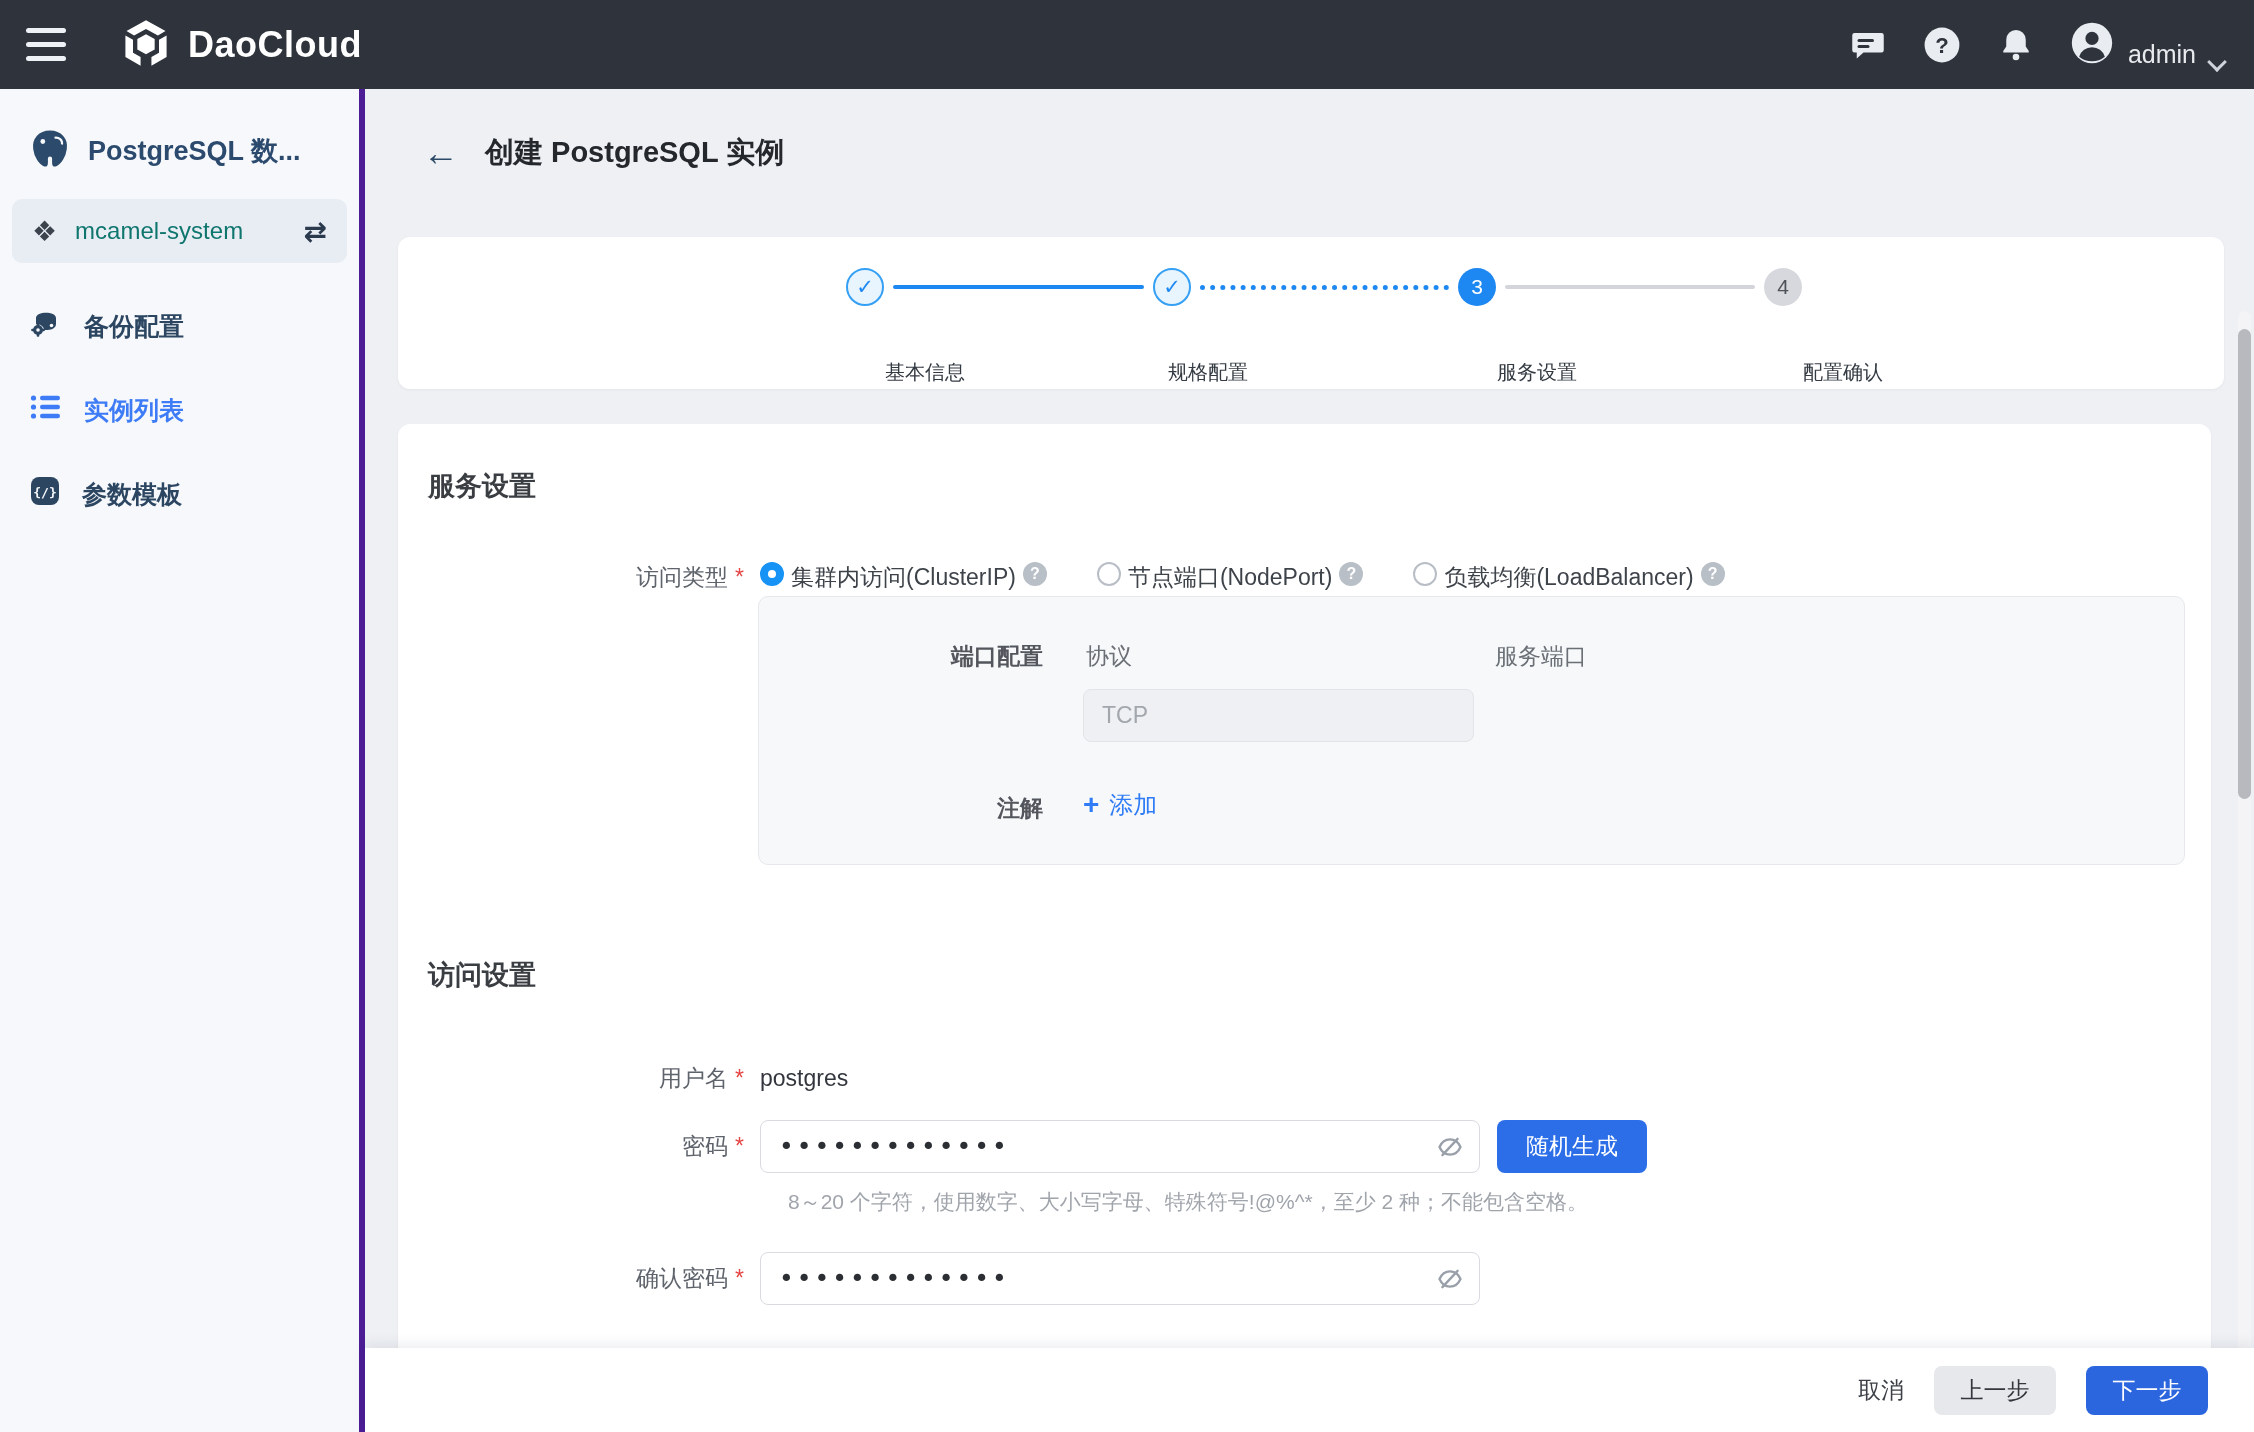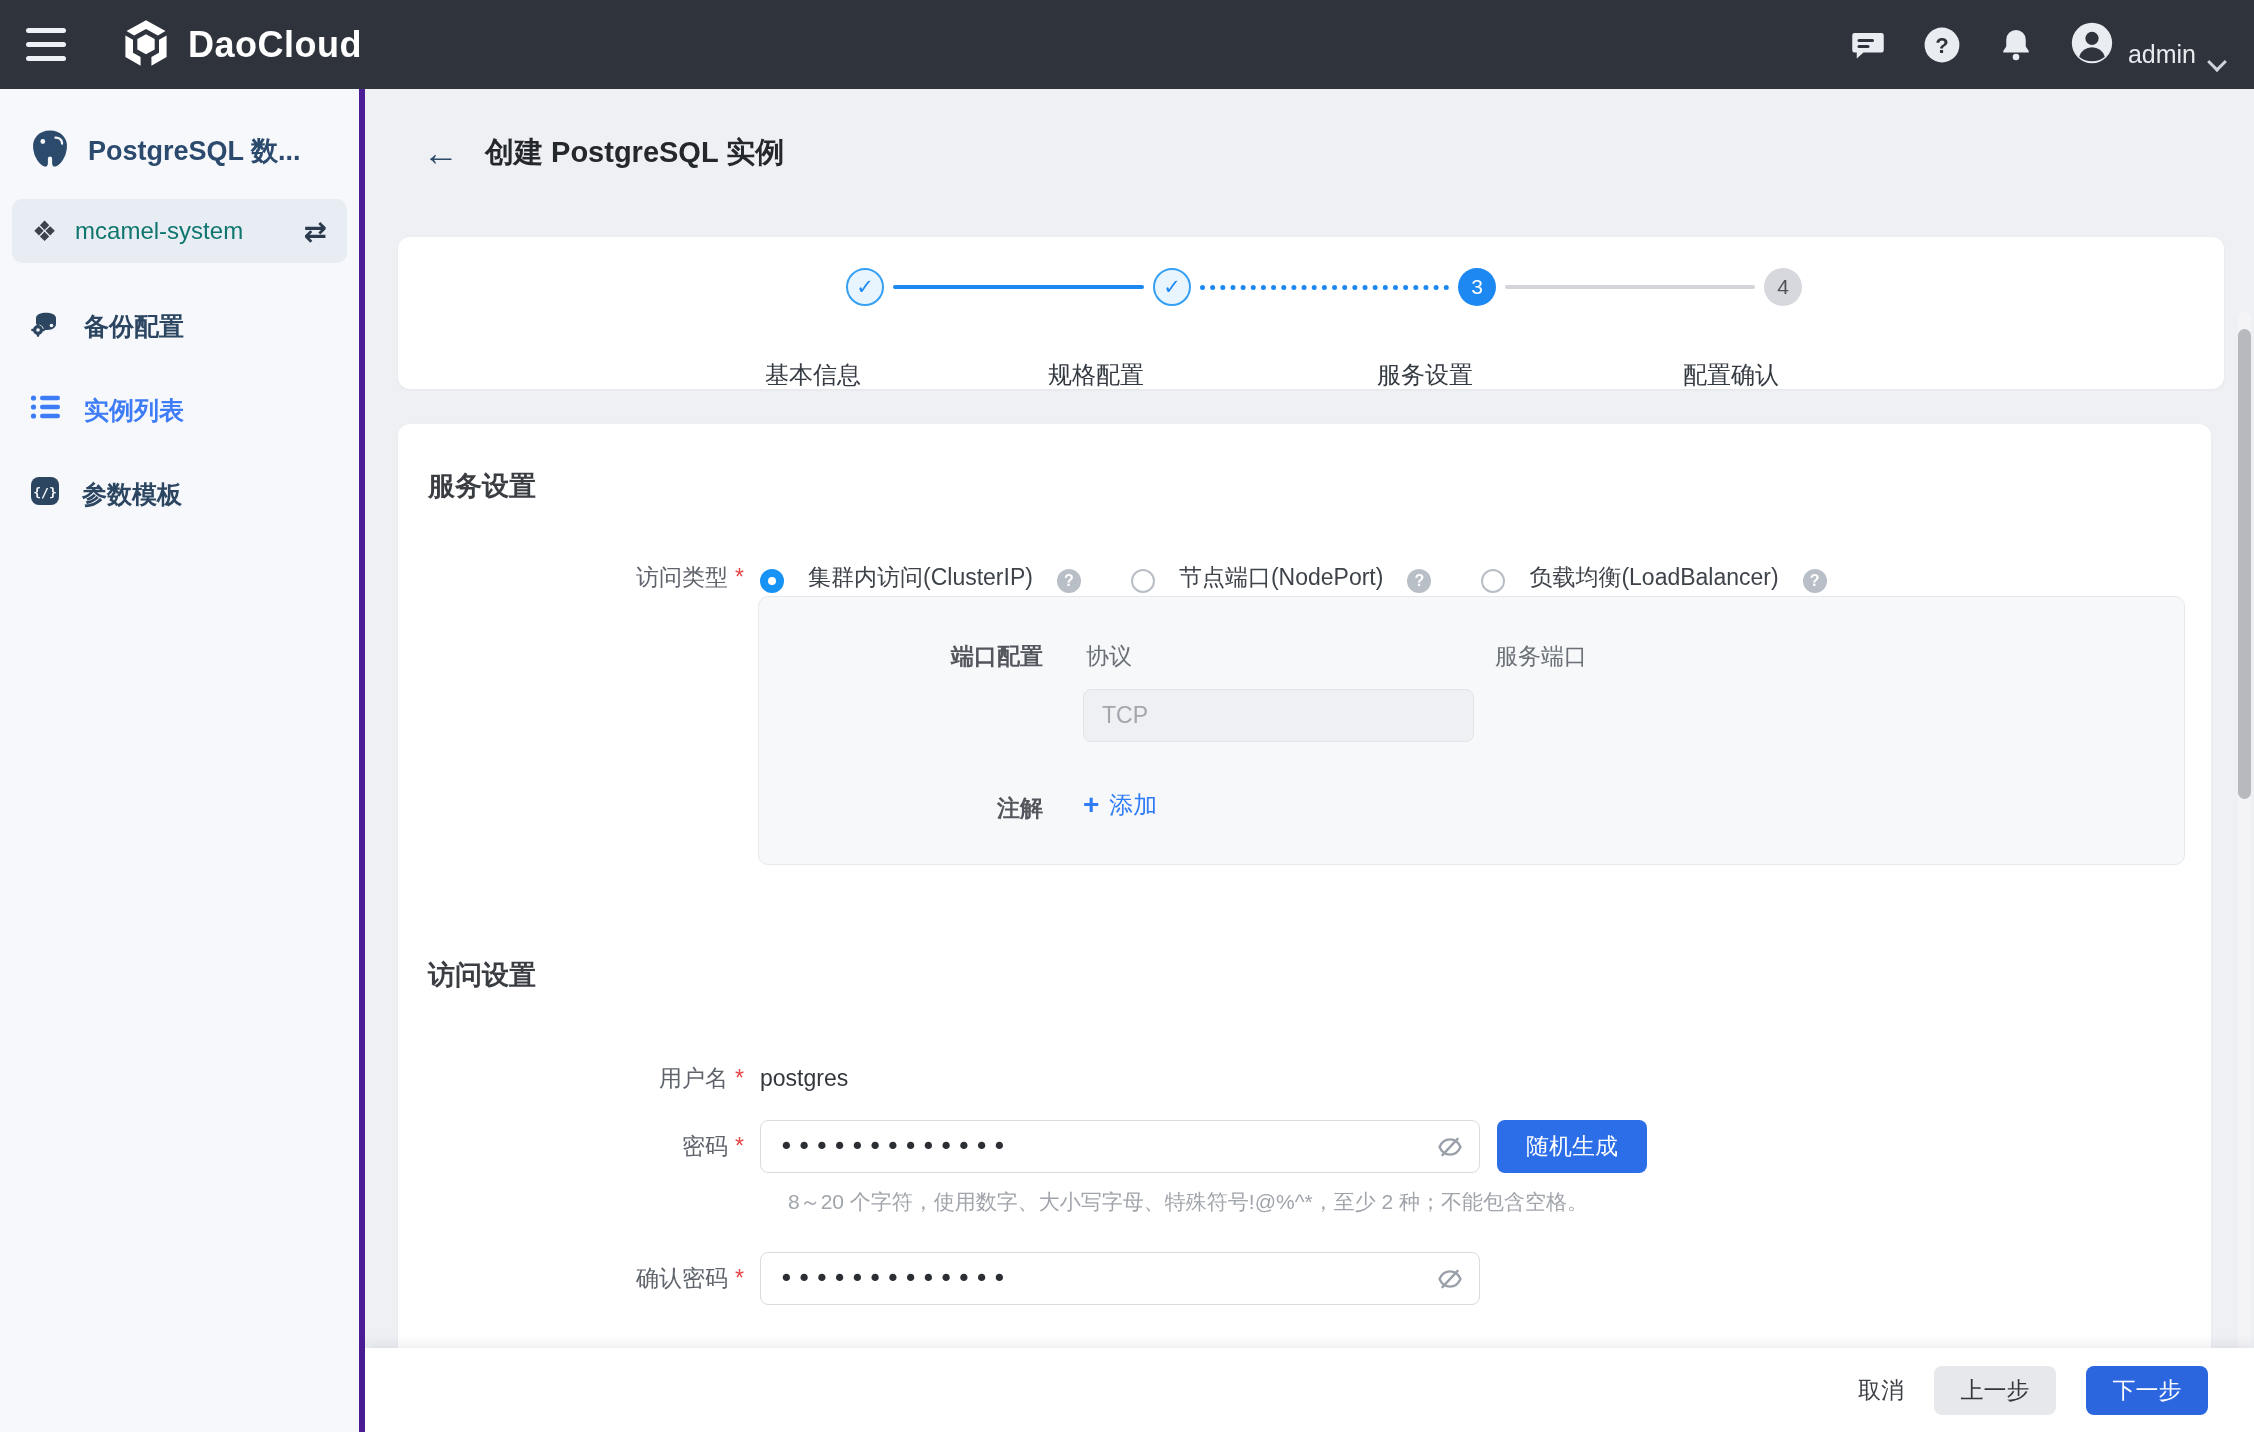--- a/index.html
+++ b/index.html
@@ -43,37 +43,37 @@
   .page-title { font-size:29px; font-weight:600; color:#24272c; }
 
   .card { position:absolute; background:#fff; border-radius:12px;
     box-shadow:0 1px 3px rgba(30,40,60,.05); }
   .stepper-card { left:33px; right:30px; top:148px; height:152px; }
   .step-circle { position:absolute; top:31px; width:38px; height:38px; border-radius:50%;
     display:flex; align-items:center; justify-content:center; font-size:21px; }
   .step-circle.done { background:#e8f4fe; border:2px solid #35a0f4; color:#1e88f2; font-weight:700; }
   .step-circle.current { background:#1e88f2; color:#fff; }
   .step-circle.pending { background:#d6d8dd; color:#4e5258; }
-  .step-label { position:absolute; top:122px; width:200px; text-align:left;
-    font-size:24px; color:#343a42; }
+  .step-label { position:absolute; top:122px; width:200px; text-align:right;
+    font-size:20px; color:#343a42; }
   .step-line { position:absolute; top:48px; height:4px; }
   .line-solid-blue { background:#1e88f2; border-radius:2px; }
   .line-dotted-blue { border-top:5px dotted #1e88f2; height:0; }
   .line-gray { background:#d3d5da; border-radius:2px; }
 
   .main-card { left:33px; right:43px; top:335px; height:950px; }
   .section-title { position:absolute; left:30px; font-size:27px; font-weight:700; color:#3a3d42; }
   .row { position:absolute; left:30px; display:flex; align-items:center; }
   .lbl { width:316px; display:flex; justify-content:flex-end; align-items:center; gap:7px;
     font-size:23px; color:#5f646c; }
   .req { color:#e54545; font-size:23px; }
   .row-content { margin-left:16px; display:flex; align-items:center; }
 
   .radio-group { display:flex; align-items:center; gap:50px; }
-  .radio-opt { display:flex; align-items:flex-end; gap:24px; cursor:pointer; }
+  .radio-opt { display:flex; align-items:flex-start; gap:7px; cursor:pointer; }
   .radio { width:24px; height:24px; border-radius:50%; flex:none; }
   .radio.checked { background:#1792f5; border:2px solid #1792f5; position:relative; }
   .radio.checked::after { content:""; position:absolute; left:6px; top:6px; width:8px; height:8px;
     border-radius:50%; background:#fff; }
   .radio.unchecked { background:#fff; border:2px solid #b9bec6; }
   .radio-lbl { font-size:23px; color:#3e434a; }
   .help-ic { width:24px; height:24px; border-radius:50%; background:#b9bfc7; color:#fff;
     font-size:16px; font-weight:700; display:flex; align-items:center; justify-content:center; cursor:pointer; }
 
   .port-panel { position:absolute; left:360px; top:172px; width:1427px; height:269px;

